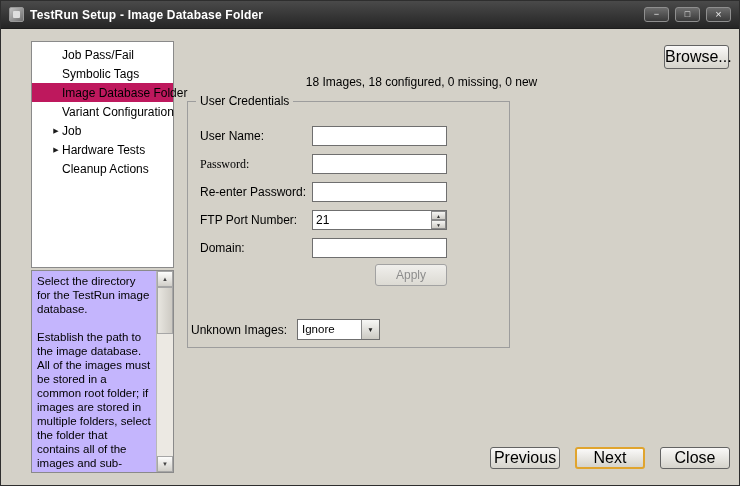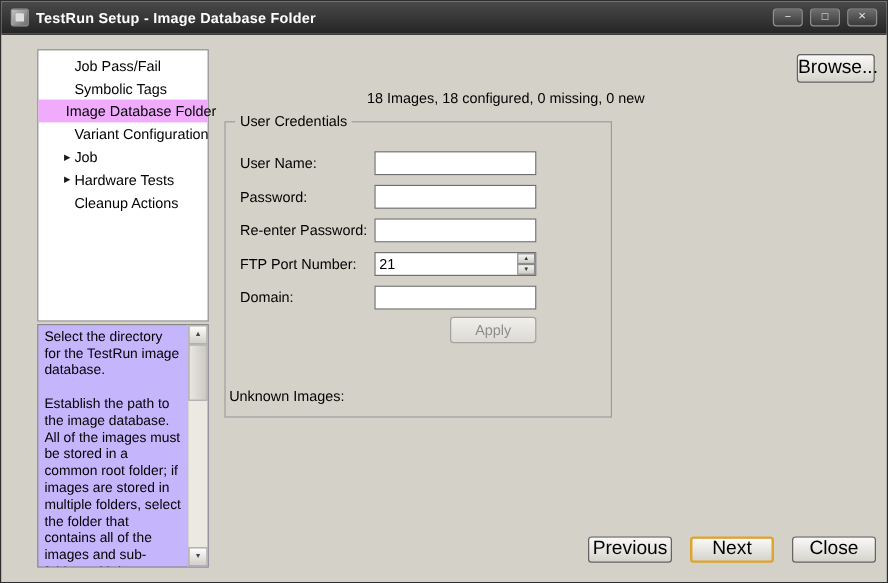--- a/index.html
+++ b/index.html
@@ -35,21 +35,21 @@
     font-family: inherit; font-size: 9px; line-height: 1; cursor: default; padding: 0;
   }
   .win-btn .glyph { pointer-events: none; }
   .win-btn.close-btn { font-size: 11px; }
   
   .nav-list {
     position: absolute; left: 30px; top: 40px; width: 143px; height: 227px;
     background: #fff; border: 1px solid #8a8a8a; padding-top: 3px;
   }
   .nav-item { height: 19px; display: flex; align-items: center; padding-left: 18px; cursor: default; }
-  .nav-item.selected { background: #f0abfc; justify-content: center; }
+  .nav-item.selected { background: #be185d; }
   .expand { width: 12px; text-align: center; font-size: 7px; color: #1a1a1a; flex: 0 0 auto; }
   .nav-label { font-size: 12px; white-space: nowrap; }
   .desc-box {
     position: absolute; left: 30px; top: 269px; width: 143px; height: 203px;
     background: #c4b5fd; border: 1px solid #8a8a8a; overflow: hidden;
   }
   .desc-text {
     position: absolute; left: 5px; top: 3px; right: 21px;
     font-size: 11.5px; line-height: 14px; white-space: pre-line;
   }
@@ -174,21 +174,21 @@
   <button class="btn browse-btn">Browse...</button>
 
   <div class="status">18 Images, 18 configured, 0 missing, 0 new</div>
 
   <div class="group">
     <span class="group-title">User Credentials</span>
 
     <span class="field-label" style="top:27px;">User Name:</span>
     <input class="text-input" style="top: 24px;" type="text" value="">
 
-    <span class="field-label" style="top:55px;">Password:</span>
+    <span class="field-label" style="top:55px;font-family:Liberation Serif, serif;">Password:</span>
     <input class="text-input" style="top: 52px;" type="text" value="">
 
     <span class="field-label" style="top:83px;">Re-enter Password:</span>
     <input class="text-input" style="top: 80px;" type="text" value="">
 
     <span class="field-label" style="top:111px;">FTP Port Number:</span>
     <div class="spin-wrap" style="top:108px;">
       <input type="text" value="21" style="">
       <div class="spinner">
         <button class="spin-btn">▲</button>
@@ -196,18 +196,24 @@
       </div>
     </div>
 
     <span class="field-label" style="top:139px;">Domain:</span>
     <input class="text-input" style="top: 136px;" type="text" value="">
 
     <button class="apply-btn" disabled="">Apply</button>
   </div>
 
   <span class="unknown-label">Unknown Images:</span>
+  <div class="combo unknown-combo">
+    <span class="combo-text">Ignore</span>
+    <span class="combo-btn">
+        <span>▼</span>
+      </span>
+  </div>
 
   <button class="btn footer-btn prev-btn">Previous</button>
   <button class="btn footer-btn next-btn">Next</button>
   <button class="btn footer-btn close-btn-footer">Close</button>
 
 </div>
 
 </body></html>

